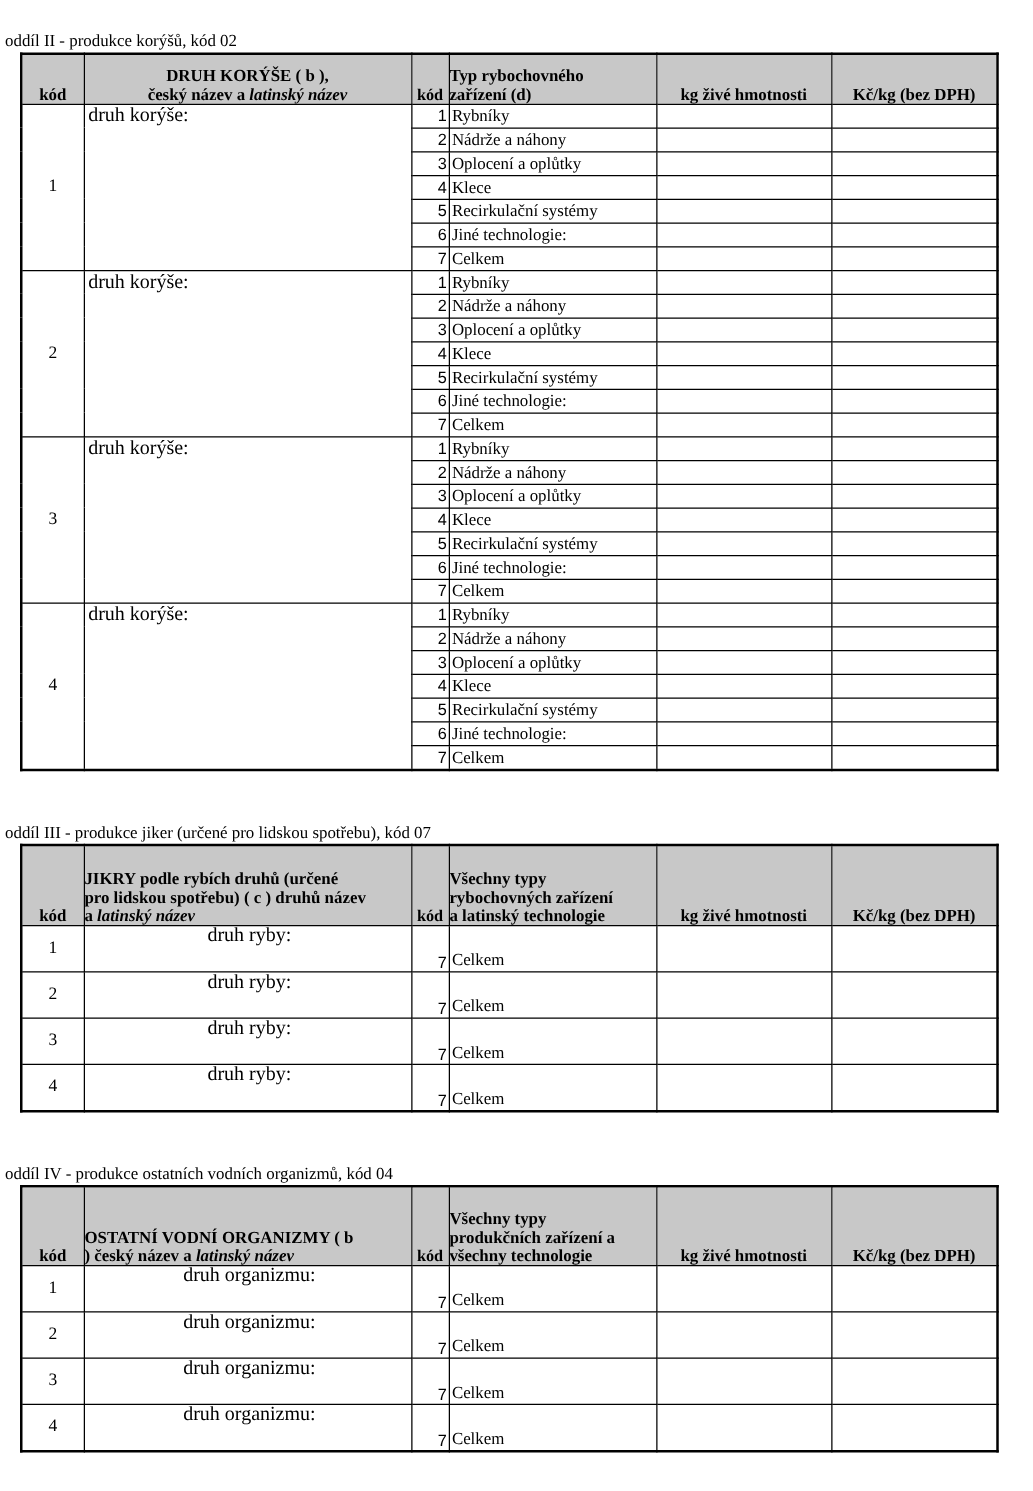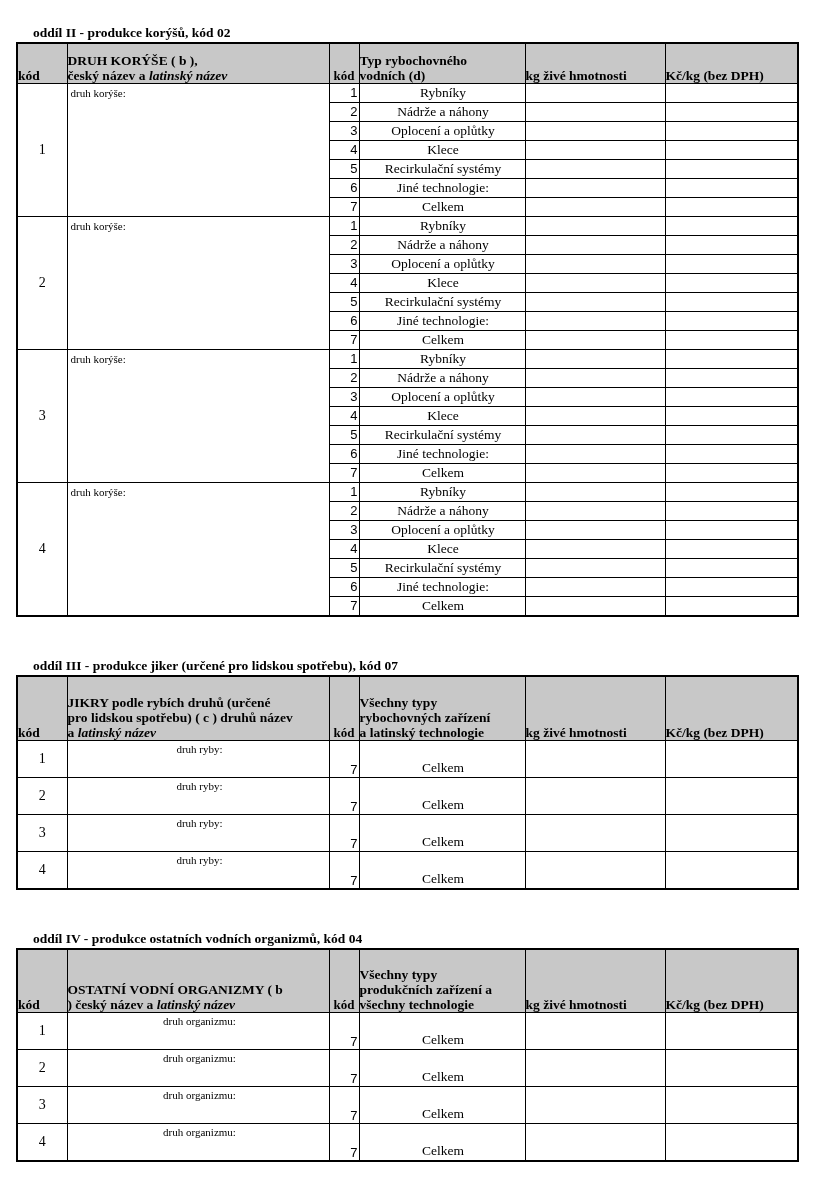--- a/index.html
+++ b/index.html
@@ -1,31 +1,31 @@
 <!DOCTYPE html>
 <html><head>
 <meta charset="utf-8">
 <style>
   html, body { margin: 0; padding: 0; background: #ffffff; }
   body { width: 826px; height: 1193px; position: relative; overflow: hidden;
          font-family: "Liberation Serif", "DejaVu Serif", serif; color: #000; }
-  .section-title { position: absolute; left: 33px; font-weight: bold; font-size: 13.5px; line-height: 16px; white-space: nowrap; }
+  .section-title { position: absolute; left: 4px; font-weight: normal; font-size: 13.5px; line-height: 16px; white-space: nowrap; }
   table.form { position: absolute; left: 16px; border-collapse: collapse; table-layout: fixed; width: 781px; }
   table.form td, table.form th { border: 1px solid #000; padding: 0; overflow: hidden; white-space: nowrap; }
   table.form { border: 2px solid #000; }
   th { background: #c8c8c8; font-weight: bold; font-size: 13.5px; line-height: 15px; vertical-align: bottom; }
   th.left { text-align: left; padding-left: 2px; font-family: Liberation Serif, serif; }
-  th.center { text-align: left; }
+  th.center { text-align: center; }
   th.kod2 { font-size: 13px; text-align: center; padding-bottom: 1px; }
   th .it { font-style: italic; }
   td { font-size: 13.5px; }
   td.rowcode { text-align: center; vertical-align: middle; font-size: 14px; }
-  td.name { vertical-align: top; padding-left: 3px !important; font-size: 11px; }
+  td.name { vertical-align: top; padding-left: 3px !important; font-size: 16px; }
   td.num { text-align: right; padding-right: 1px !important; font-family: "Liberation Sans", "DejaVu Sans", sans-serif; font-size: 13px; }
-  td.typ { padding-left: 2px !important; text-align: center; }
+  td.typ { padding-left: 2px !important; }
   td.blank { }
   .h2 td { height: 18px; line-height: 18px; }
   .sumrow td.num, .sumrow td.typ { vertical-align: bottom; }
   .sumrow td { height: 36px; }
   .sumrow td.name { line-height: 16px; text-align: center; }
   .sumrow td.typ { line-height: 18px; }
 </style>
 </head>
 <body>
 
@@ -42,21 +42,21 @@
   <thead>
     <tr style="height:40px;">
       <th class="center">kód</th>
       <th class="center">
         <div>DRUH KORÝŠE ( b ),</div>
         <div><span>český název a </span><span class="it">latinský název</span></div>
       </th>
       <th class="kod2">kód</th>
       <th class="left">
         <div>Typ rybochovného</div>
-        <div>vodních (d)</div>
+        <div>zařízení (d)</div>
       </th>
       <th class="center">kg živé hmotnosti</th>
       <th class="center">Kč/kg (bez DPH)</th>
     </tr>
   </thead>
   <tbody id="s2body">
       <tr class="h2">
         <td class="rowcode" rowspan="7">1</td>
         <td class="name" rowspan="7">druh korýše:</td>
         <td class="num">1</td>

